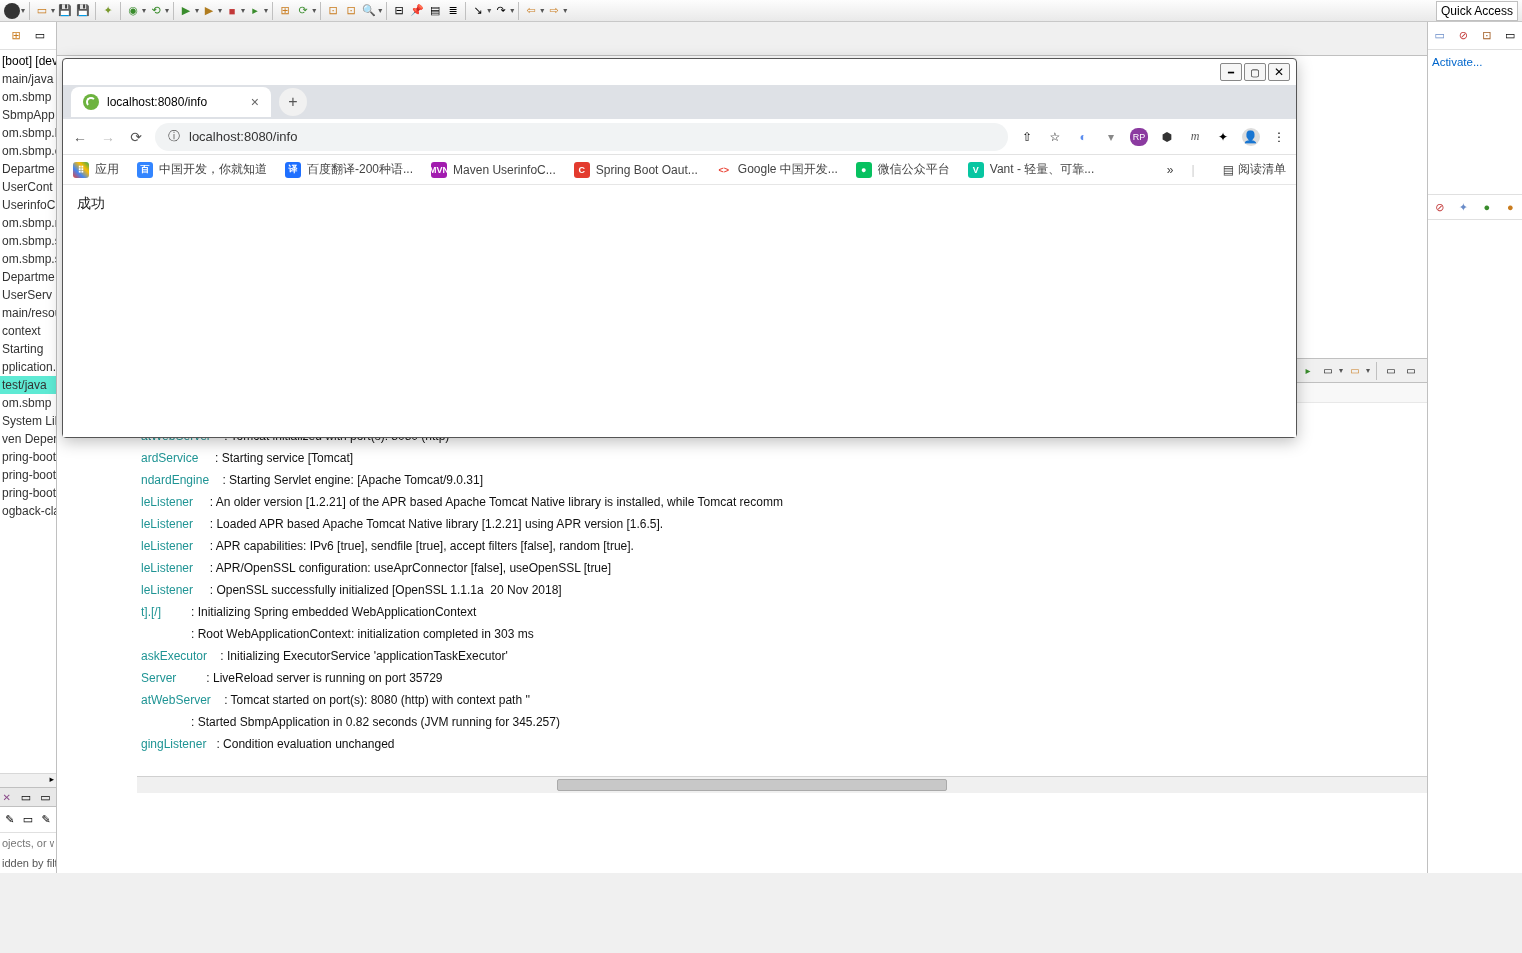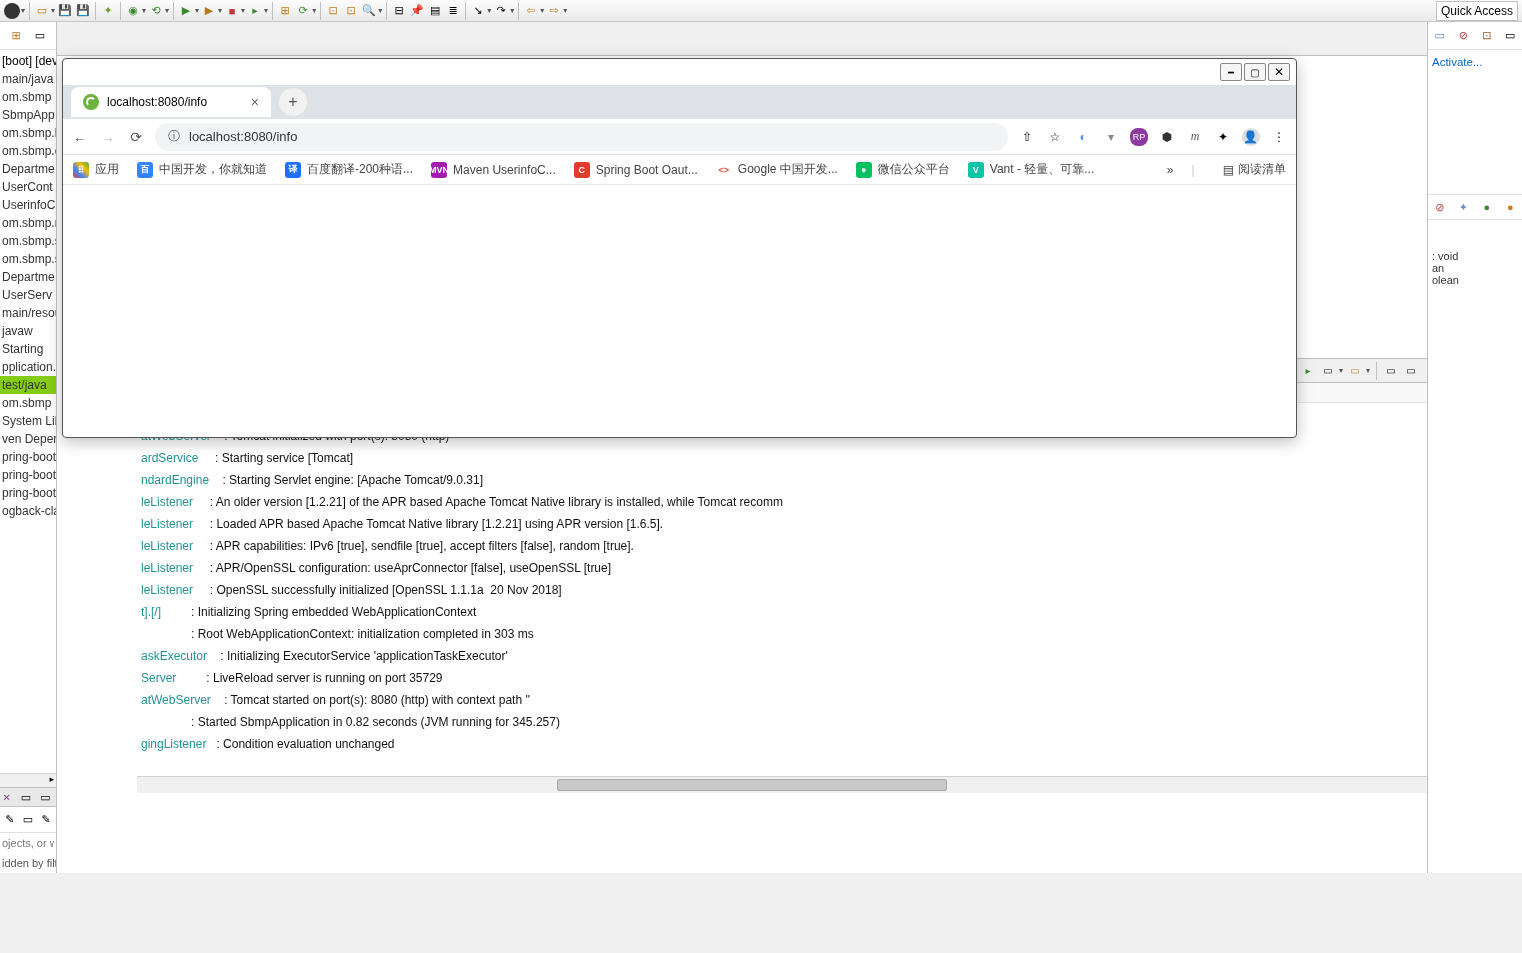--- a/index.html
+++ b/index.html
@@ -7,21 +7,21 @@
 .toolbar{height:22px;background:linear-gradient(#fdfdfd,#e9e9e9);border-bottom:1px solid #c8c8c8;display:flex;align-items:center;padding:0 4px;gap:2px}
 .tb-ico{width:16px;height:16px;display:inline-flex;align-items:center;justify-content:center;font-size:11px;cursor:pointer;border:1px solid transparent;border-radius:2px}
 .tb-sep{width:1px;height:18px;background:#c0c0c0;margin:0 2px}
 .tb-arrow{font-size:8px;color:#555;margin-left:-1px;cursor:pointer}
 .quick-access{margin-left:auto;border:1px solid #c0c0c0;padding:2px 4px;background:#fff;cursor:pointer}
 .main-row{display:flex;height:851px}
 .left-panel{width:57px;background:#fff;border-right:1px solid #c0c0c0;display:flex;flex-direction:column}
 .left-top{height:28px;border-bottom:1px solid #e0e0e0;display:flex;align-items:center;justify-content:center;gap:8px}
 .left-tree{flex:1;overflow:hidden;font-size:11px;line-height:18px;color:#333;padding:2px 0}
 .tree-item{padding:0 2px;white-space:nowrap;overflow:hidden;cursor:pointer}
-.tree-item.sel{background:#84cc16}
+.tree-item.sel{background:#5eead4}
 .tree-hdr{color:#000}
 .left-divider{height:20px;background:#e8e8e8;border-top:1px solid #c0c0c0;border-bottom:1px solid #c0c0c0;display:flex;align-items:center;justify-content:flex-end;padding-right:4px;gap:6px}
 .left-mini{height:26px;border-bottom:1px solid #e0e0e0;display:flex;align-items:center;justify-content:flex-end;gap:6px;padding:0 4px}
 .left-filter{padding:4px 2px;font-size:11px;color:#555;white-space:nowrap;overflow:hidden}
 .center-area{flex:1;display:flex;flex-direction:column;position:relative}
 .editor-tabs{height:22px;background:#f0f0f0;border-bottom:1px solid #c0c0c0;display:flex;align-items:flex-end;gap:2px;padding:0 2px;position:relative;margin-top:12px}
 .browser-window{position:absolute;top:36px;left:5px;width:1235px;height:380px;background:#fff;border:1px solid #555;border-radius:4px;box-shadow:0 4px 16px rgba(0,0,0,.25);z-index:10;display:flex;flex-direction:column}
 .browser-titlebar{height:26px;display:flex;align-items:center;justify-content:flex-end;padding:0 6px;gap:2px}
 .win-btn{width:22px;height:18px;border:1px solid #888;background:#f6f6f6;display:flex;align-items:center;justify-content:center;font-size:10px;cursor:pointer;border-radius:2px}
 .win-btn.close{font-size:12px}
@@ -134,21 +134,21 @@
         <div class="tree-item">om.sbmp.c</div>
         <div class="tree-item">Departme</div>
         <div class="tree-item">UserCont</div>
         <div class="tree-item">UserinfoC</div>
         <div class="tree-item">om.sbmp.n</div>
         <div class="tree-item">om.sbmp.s</div>
         <div class="tree-item">om.sbmp.s</div>
         <div class="tree-item">Departme</div>
         <div class="tree-item">UserServ</div>
         <div class="tree-item">main/resou</div>
-        <div class="tree-item">javaw</div>
+        <div class="tree-item">context</div>
         <div class="tree-item">Starting</div>
         <div class="tree-item">pplication.y</div>
         <div class="tree-item sel">test/java</div>
         <div class="tree-item">om.sbmp</div>
         <div class="tree-item">System Lib</div>
         <div class="tree-item">ven Depend</div>
         <div class="tree-item">pring-boot</div>
         <div class="tree-item">pring-boot</div>
         <div class="tree-item">pring-boot</div>
         <div class="tree-item">ogback-clas</div>
@@ -242,20 +242,21 @@
               <span>Vant - 轻量、可靠...</span>
             </span>
           </span>
         <span class="bm-more">»</span>
         <span style="color:#ccc">|</span>
         <span class="reading">
             <span>▤</span>
             <span>阅读清单</span>
           </span>
       </div>
+      <div class="browser-content">成功</div>
     </div>
 
     <div class="bottom-panel">
       <div class="panel-tabs">
         <div class="ptab">
             <span class="ptab-ico" style="background:#e8a33d"></span>
             <span>Problems</span>
           </div>
         <div class="ptab">
             <span class="ptab-ico" style="color:#3d7abf">@</span>
@@ -307,21 +308,16 @@
       <span class="tb-ico" style="color:#a05a1f">⊡</span>
       <span class="tb-ico">▭</span>
     </div>
     <div class="right-link">Activate...</div>
     <div class="right-strip">
       <span class="tb-ico" style="color:#c23838">⊘</span>
       <span class="tb-ico" style="color:#6a8cc8">✦</span>
       <span class="tb-ico" style="color:#398c2c">●</span>
       <span class="tb-ico" style="color:#c97c1f">●</span>
     </div>
-    <div id="outline" style="padding-top:30px">
-        <div class="outline-line">: void</div>
-        <div class="outline-line">an</div>
-        <div class="outline-line">olean</div>
-      </div>
   </div>
 </div>
 
 <div class="status-bar"></div>
 
 </body></html>

